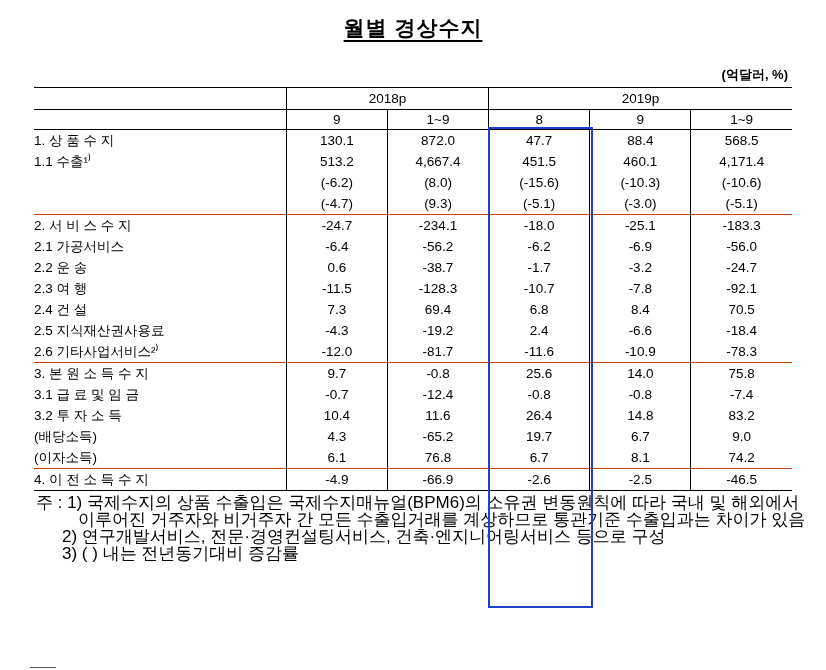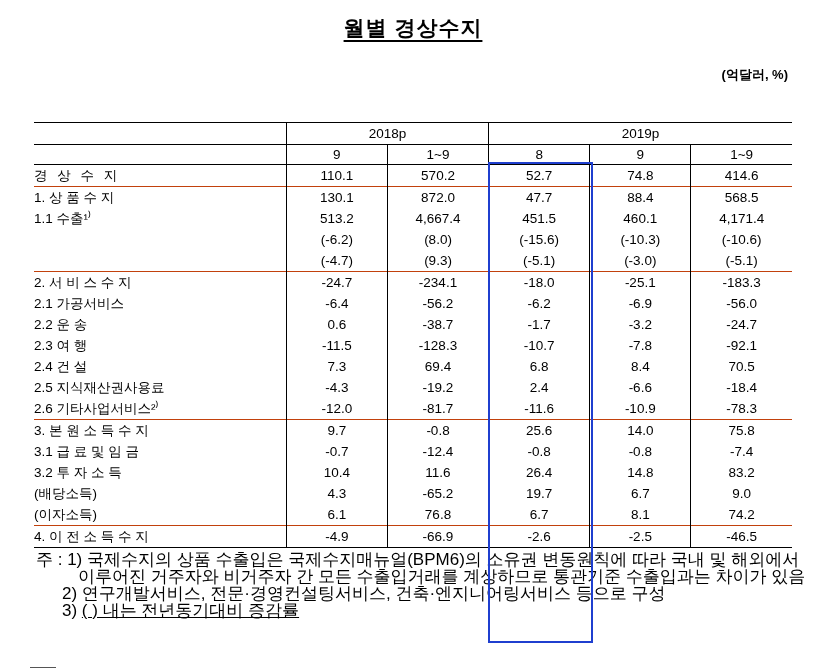--- a/index.html
+++ b/index.html
@@ -97,21 +97,21 @@
 
   .notes {
     font-size: 17px;
     line-height: 17px;
     padding-top: 3px;
     padding-left: 2px;
   }
   .notes .nline { white-space: nowrap; }
   .notes .indent1 { padding-left: 42px; }
   .notes .indent2 { padding-left: 26px; }
-  .u { text-decoration: underline; }
+  .u { }
 
   .sp-wide { letter-spacing: 3px; }
 
   .footer-mark {
     position: absolute;
     left: 30px;
     bottom: 2px;
     width: 26px;
     height: 2px;
     border-bottom: 1.5px solid #555;
@@ -119,21 +119,21 @@
 </style>
 </head>
 <body>
 
 <div class="page">
 
   <div class="doc-title">월별 경상수지</div>
 
   <div class="unit-line">(억달러, %)</div>
 
-  <div style="position:relative;margin-top:35px;">
+  <div style="position:relative;">
     <table class="main">
       <colgroup>
         <col class="col-label">
         <col class="col-num">
         <col class="col-num">
         <col class="col-num">
         <col class="col-num">
         <col class="col-num">
       </colgroup>
       <thead>
@@ -146,28 +146,20 @@
           <td class="bb-thick"></td>
           <td class="hdr-cell bb-thick bl-thin">9</td>
           <td class="hdr-cell bb-thick bl-thin">1~9</td>
           <td class="hdr-cell bb-thick bl-thin">8</td>
           <td class="hdr-cell bb-thick bl-thin">9</td>
           <td class="hdr-cell bb-thick bl-thin">1~9</td>
         </tr>
       </thead>
       <tbody>
 
-        <tr>
-          <td class="lbl bold sp-wide">경 상 수 지</td>
-          <td class="num bold bl-thin">110.1</td>
-          <td class="num bold bl-thin">570.2</td>
-          <td class="num bold bl-thin">52.7</td>
-          <td class="num bold bl-thin">74.8</td>
-          <td class="num bold bl-thin">414.6</td>
-        </tr>
 
         <tr class="row-sep">
           <td class="lbl bold">1. 상 품 수 지</td>
           <td class="num bold bl-thin">130.1</td>
           <td class="num bold bl-thin">872.0</td>
           <td class="num bold bl-thin">47.7</td>
           <td class="num bold bl-thin">88.4</td>
           <td class="num bold bl-thin">568.5</td>
         </tr>
 

